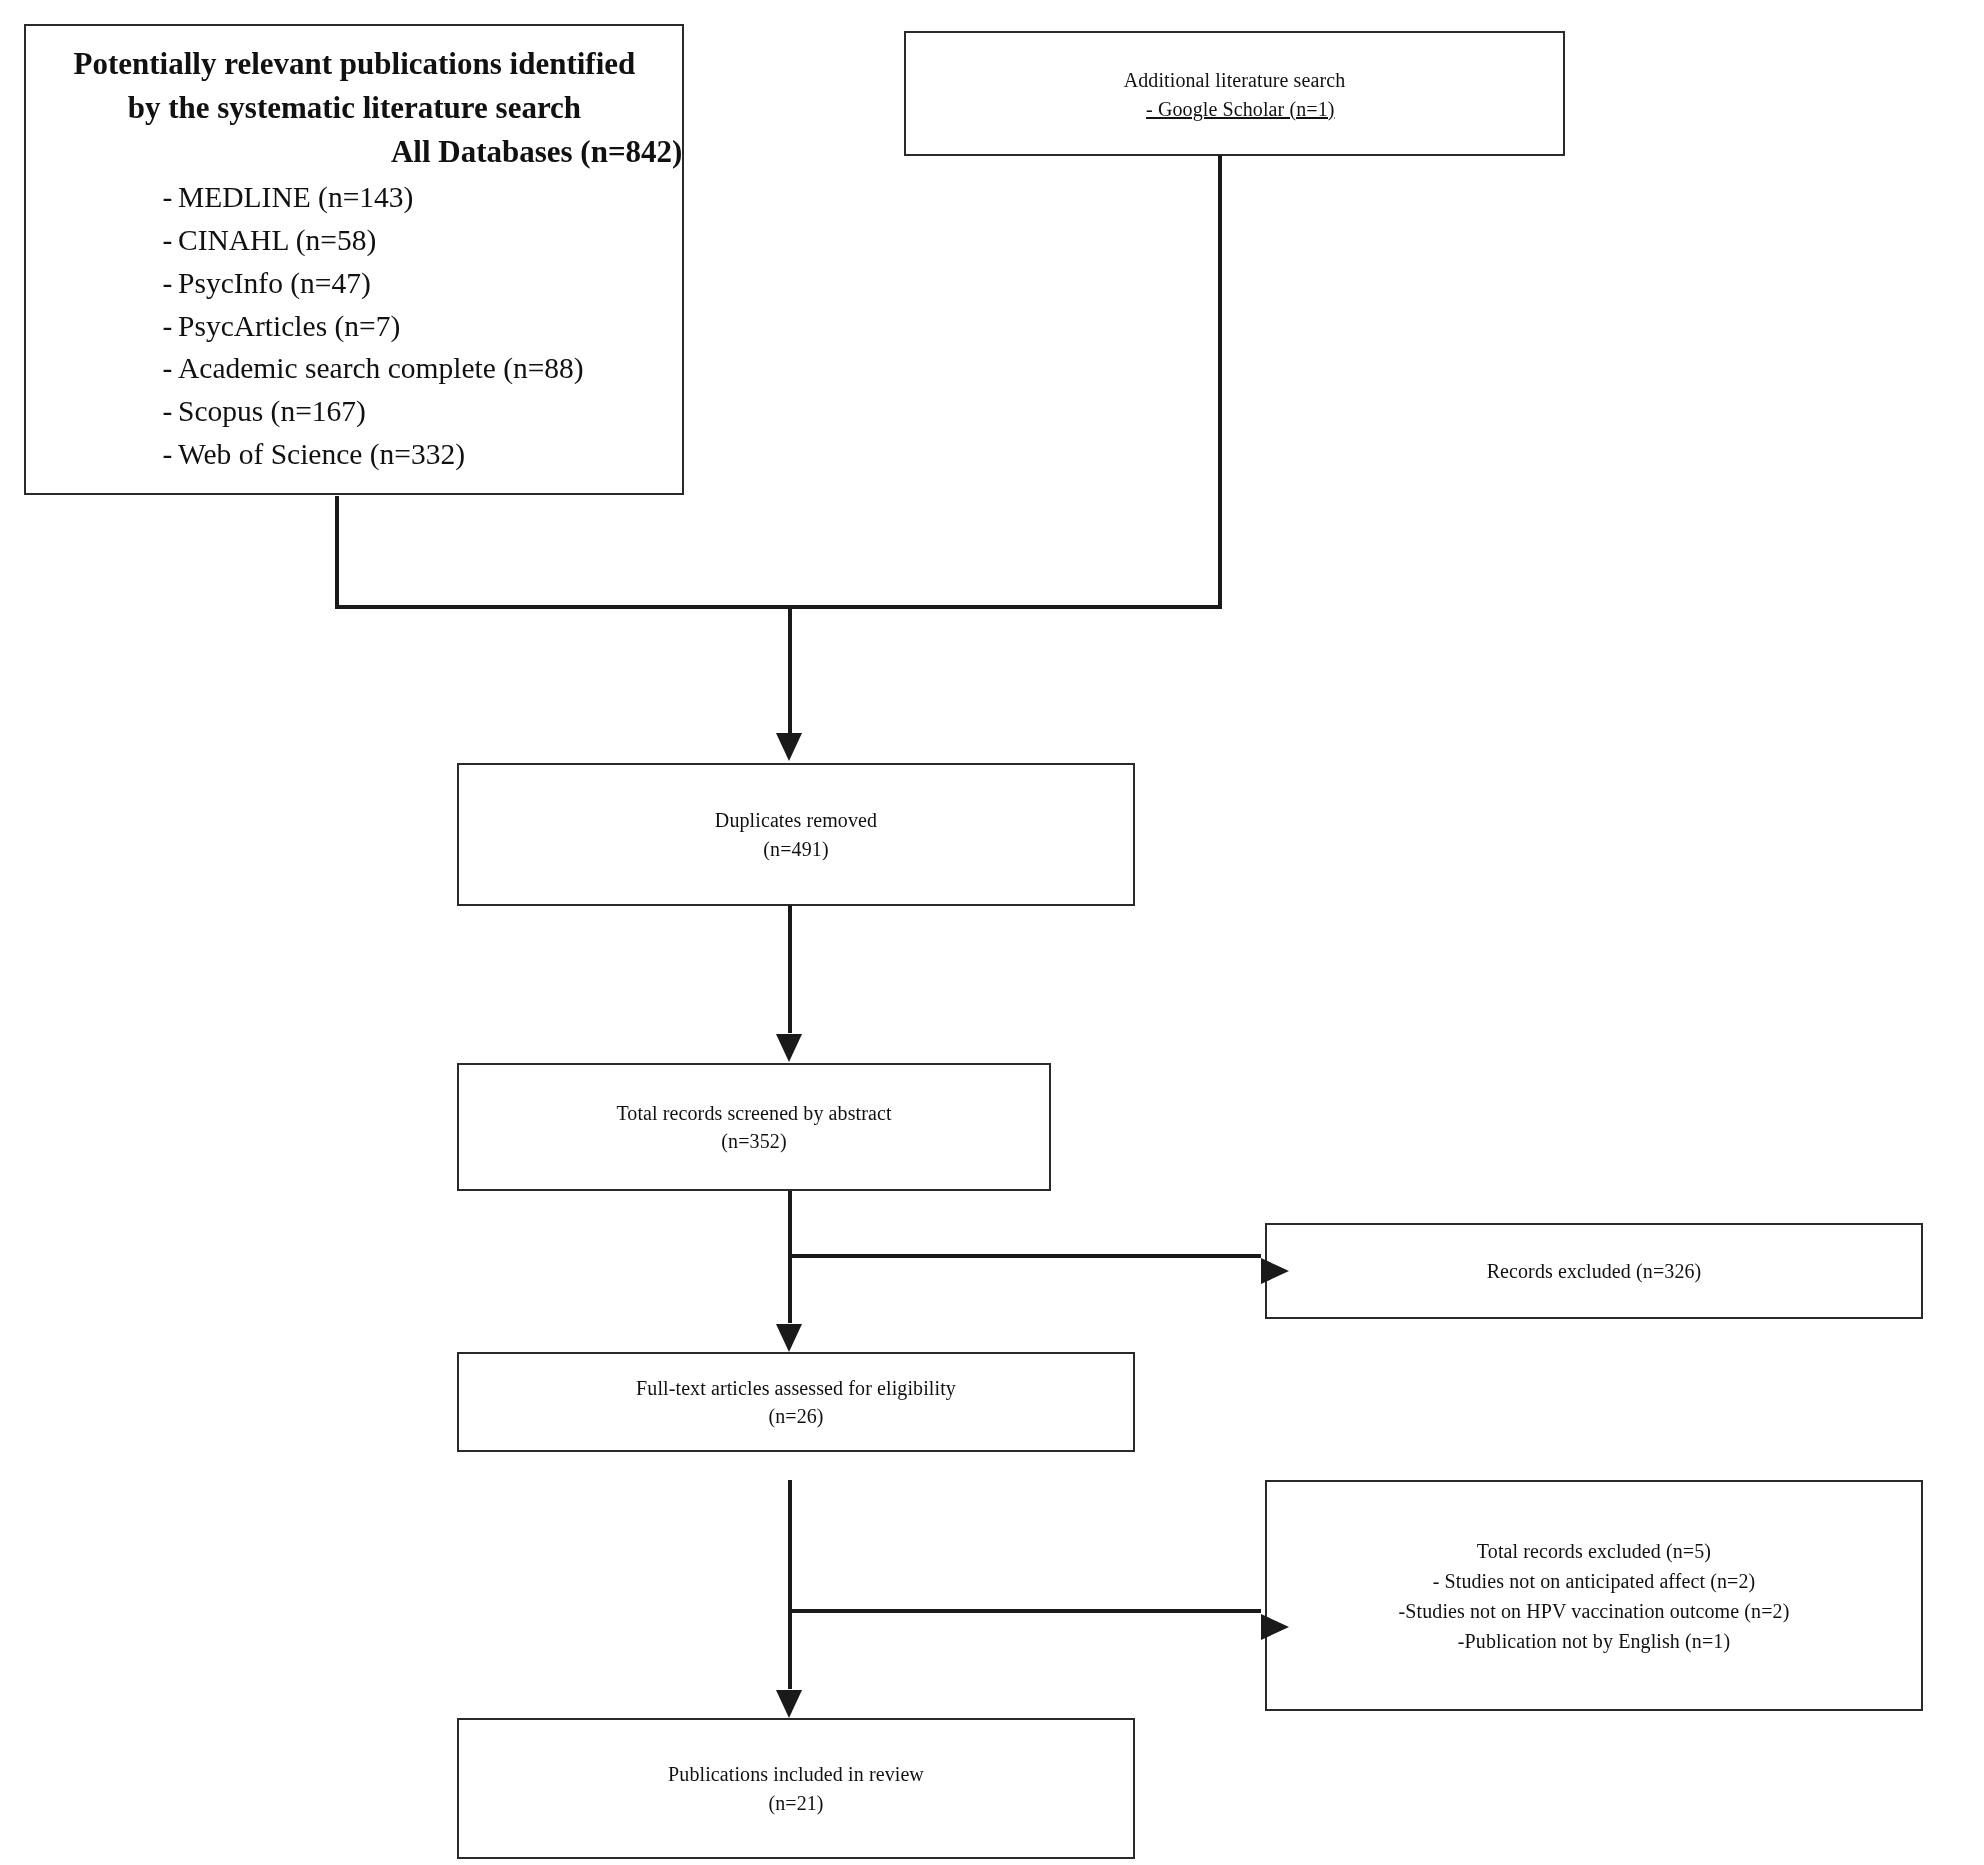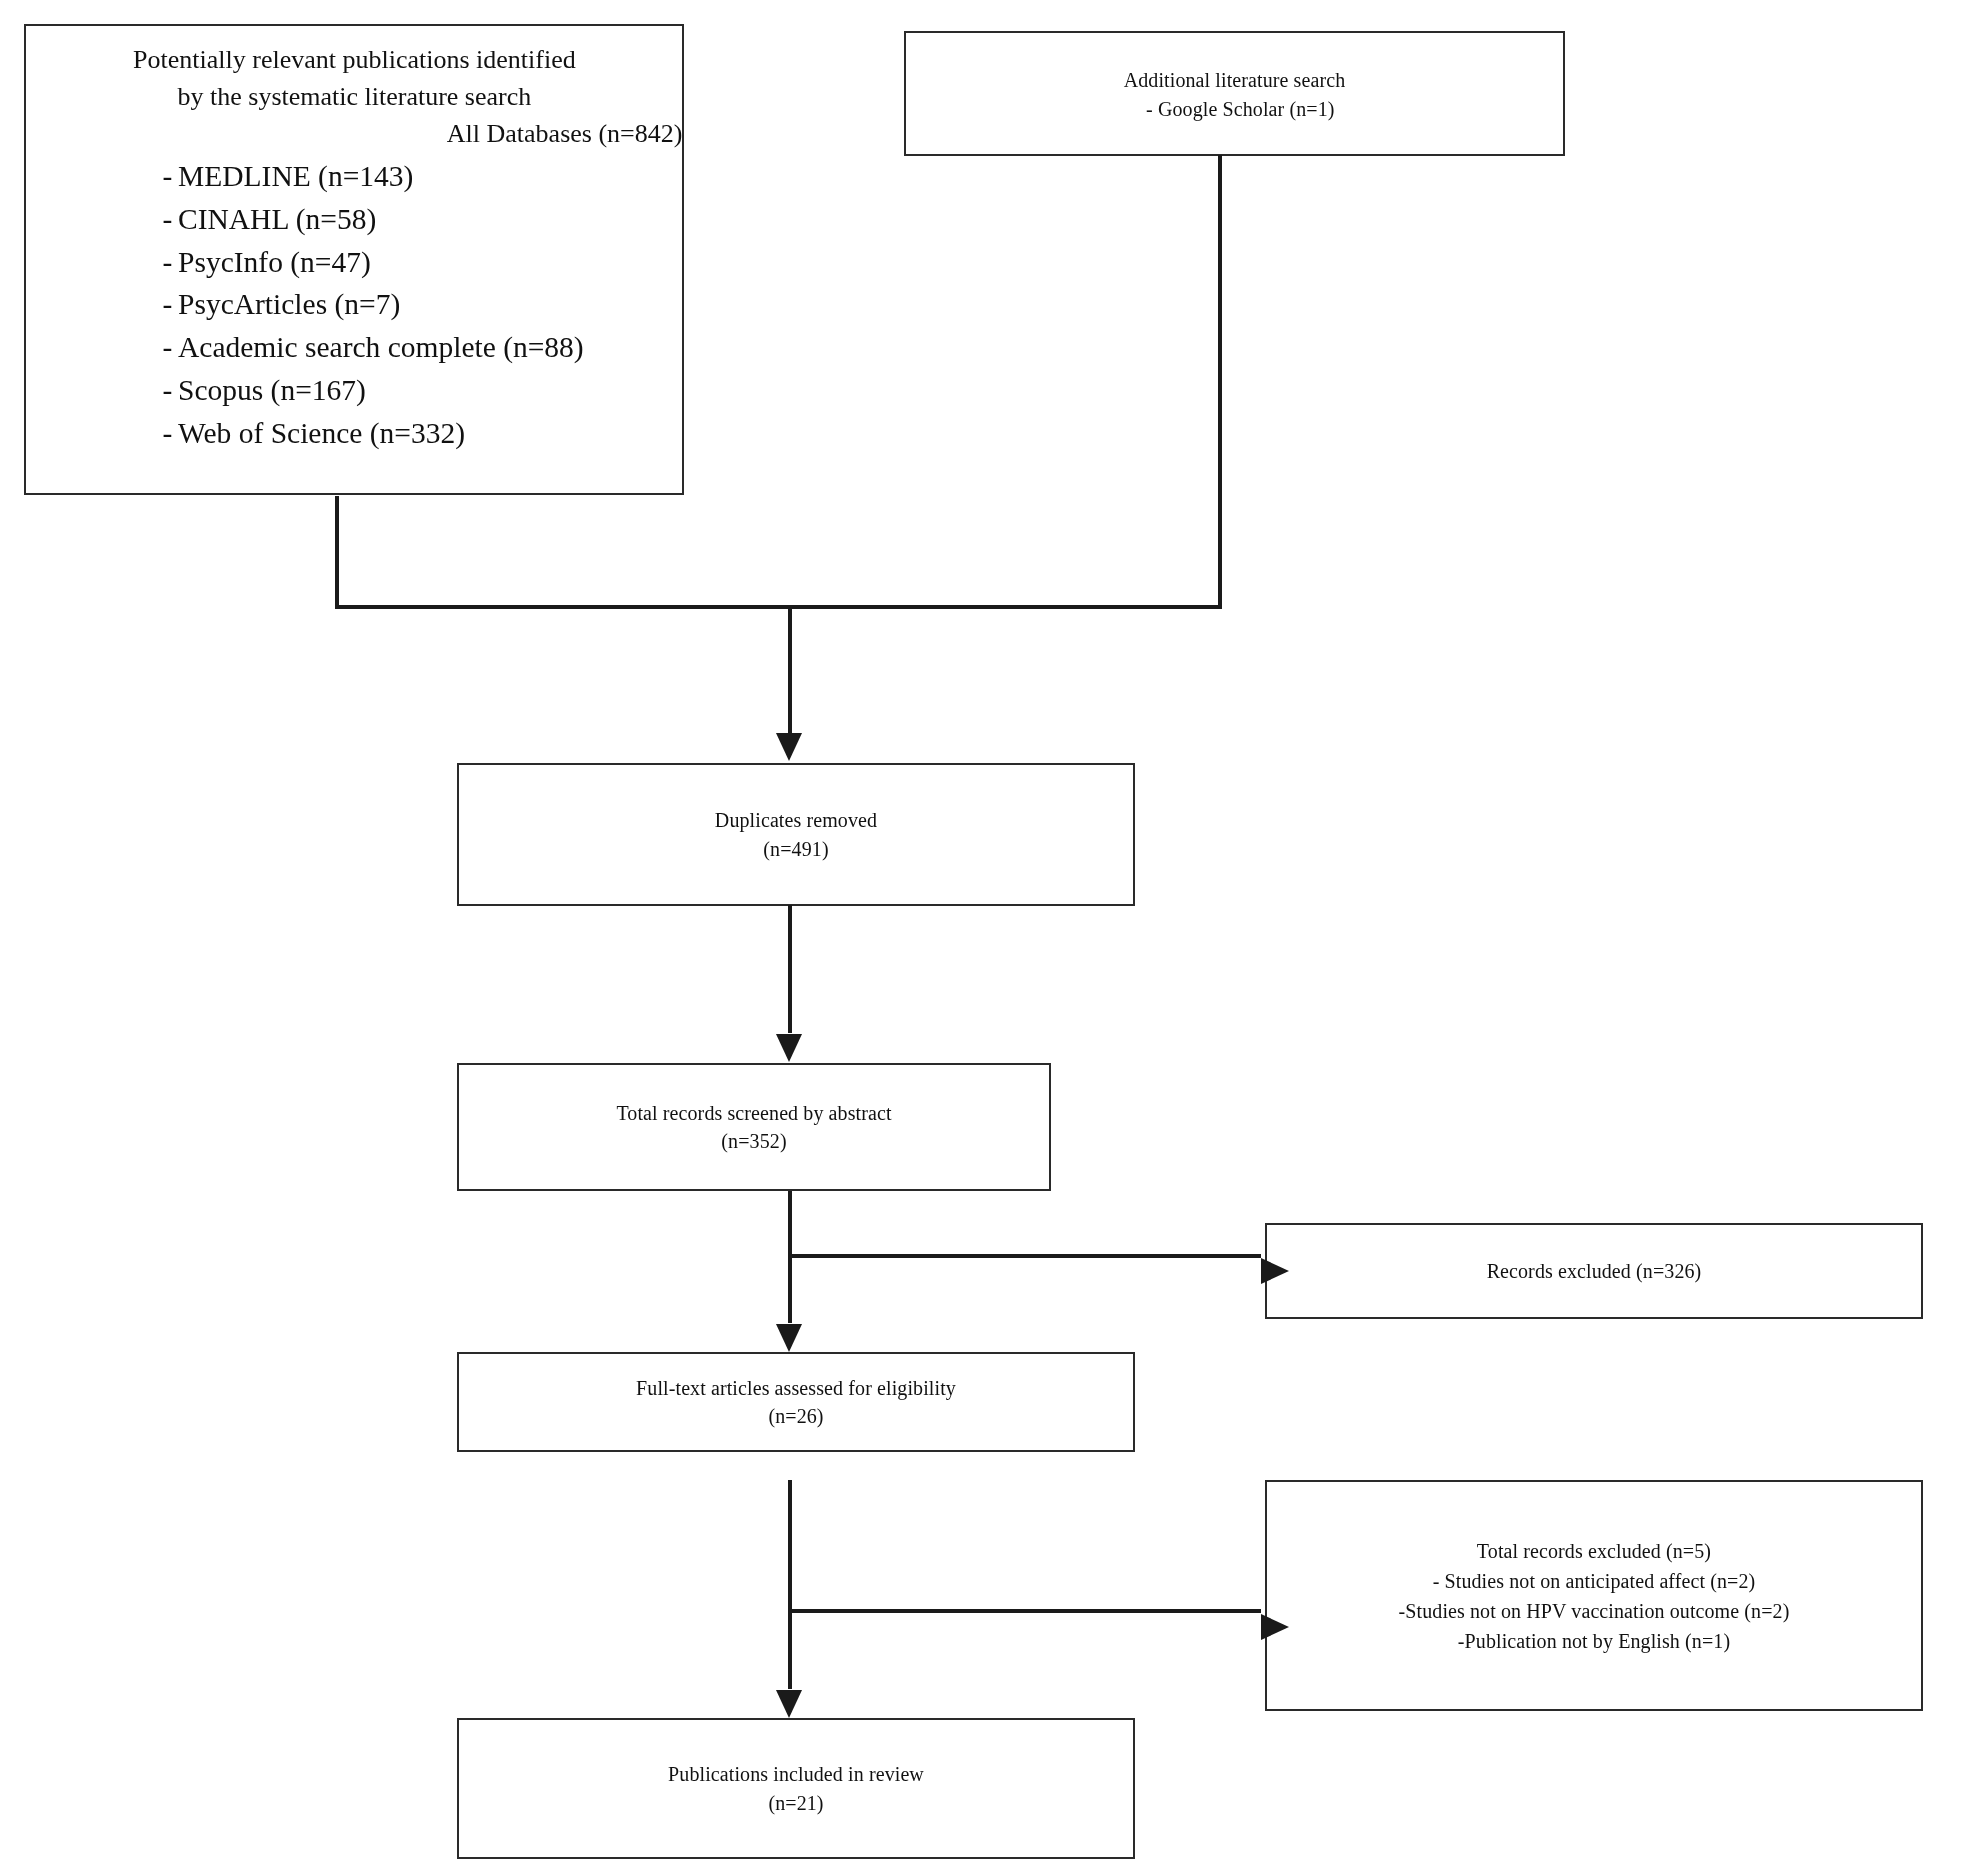--- a/index.html
+++ b/index.html
@@ -39,22 +39,23 @@
   
   #node-sources {
     left: 24.4px;  top: 24.4px;
     width: 660px; height: 471px;
     align-items: stretch;
     justify-content: flex-start;
     padding: 15.4px 0 0 0;
   }
   #node-sources .hdr {
     text-align: center;
-    font-size: 26px;
+    font-size: 31px;
     white-space: nowrap;
+    font-weight: bold;
   }
   #node-sources .hdr.sub {
     padding-left: 33px;
     text-align: right;
   }
   #node-sources .blist {
     margin-top: 2.6px;
     padding-left: 136px;
   }
   #node-sources .bitem {
@@ -63,21 +64,21 @@
     line-height: 1.45;
   }
   #node-sources .bul { padding-right: 5.8px; }
 
   #node-additional {
     left: 904px; top: 31px;
     width: 661px; height: 125px;
     padding-top: 2.6px;
   }
   #node-additional .line { text-align: center; }
-  #node-additional .l2 { padding-left: 11.6px; }
+  #node-additional .l2 { padding-left: 11.6px; text-decoration: underline; }
 
   #node-duplicates {
     left: 457px; top: 763px;
     width: 678px; height: 143px;
   }
   #node-screened {
     left: 457px; top: 1063px;
     width: 594px; height: 128px;
   }
   #node-fulltext {

